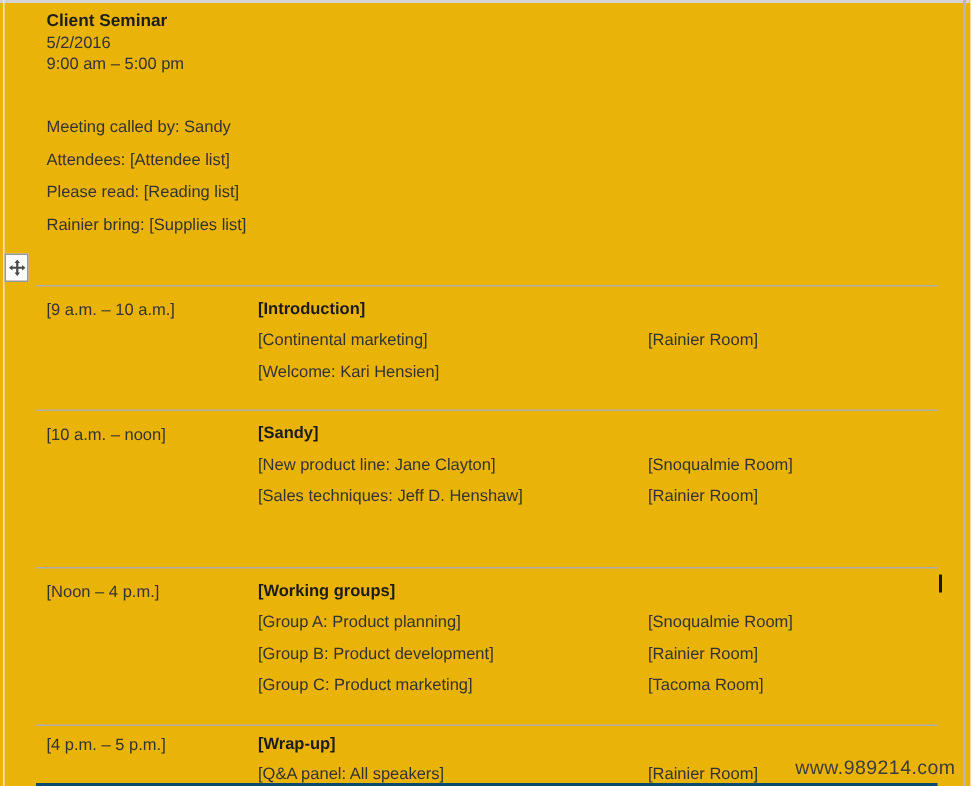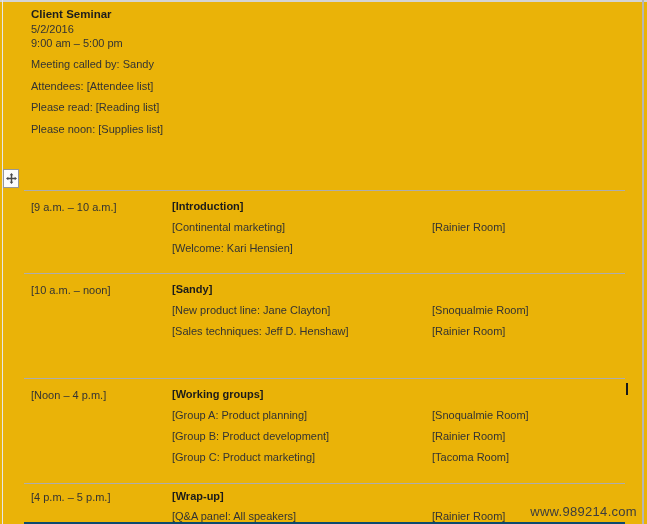--- a/index.html
+++ b/index.html
@@ -9,21 +9,21 @@
     font-size:11px; color:#333333; overflow:hidden;
     -webkit-font-smoothing:antialiased;
   }
   .edge-top   { position:absolute; left:0; top:0; width:647px; height:2px; background:#d4d4d4; }
   .edge-left  { position:absolute; left:2px; top:0; width:1px; height:524px; background:#e7e7e7; }
   .edge-right { position:absolute; left:642px; top:0; width:2px; height:524px; background:#b6b6b6; }
 
   .doc-header { position:absolute; left:31px; top:3px; padding-top:4px; line-height:14.5px; }
   .doc-header .title { font-weight:bold; font-size:11.5px; color:#1d1d1d; }
 
-  .doc-details { position:absolute; left:31px; top:58px; }
+  .doc-details { position:absolute; left:31px; top:79px; }
   .doc-details .detail { height:21.5px; line-height:13px; }
 
   .move-handle {
     position:absolute; left:3px; top:169px; width:16px; height:19px;
     box-sizing:border-box; border:1px solid #979797; background:#fcfcfc;
     display:flex; align-items:center; justify-content:center;
   }
   .move-handle svg { display:block; }
 
   .agenda {
@@ -56,21 +56,21 @@
   <header class="doc-header">
     <div class="title">Client Seminar</div>
     <div>5/2/2016</div>
     <div>9:00 am – 5:00 pm</div>
   </header>
 
   <section class="doc-details">
     <div class="detail">Meeting called by: Sandy</div>
     <div class="detail">Attendees: [Attendee list]</div>
     <div class="detail">Please read: [Reading list]</div>
-    <div class="detail">Please noon: [Supplies list]</div>
+    <div class="detail">Rainier bring: [Supplies list]</div>
   </section>
 
   <div class="move-handle" title="">
     <svg width="11" height="11" viewBox="0 0 12 12">
       <path fill="#4a4a4a" d="M6 0 L8 2.5 H6.8 V5.2 H9.5 V4 L12 6 L9.5 8 V6.8 H6.8 V9.5 H8 L6 12 L4 9.5 H5.2 V6.8 H2.5 V8 L0 6 L2.5 4 V5.2 H5.2 V2.5 H4 Z"></path>
     </svg>
   </div>
 
   <section class="agenda" id="agenda">
       <div class="row" style="height: 83px; padding-top: 9px;">

